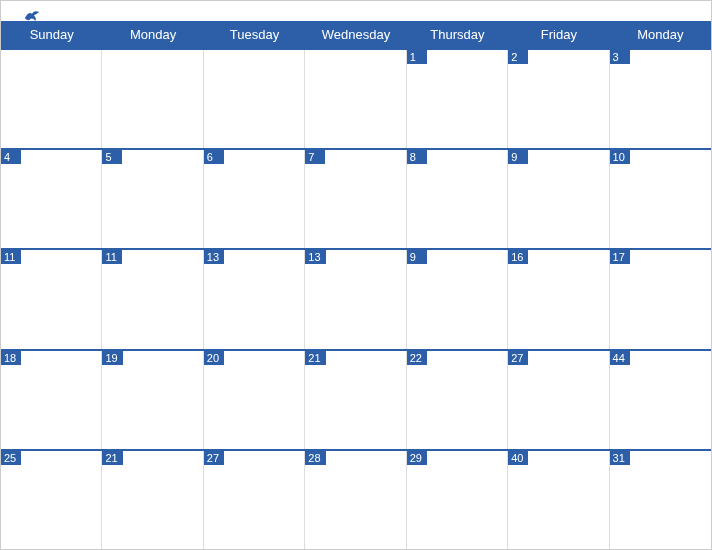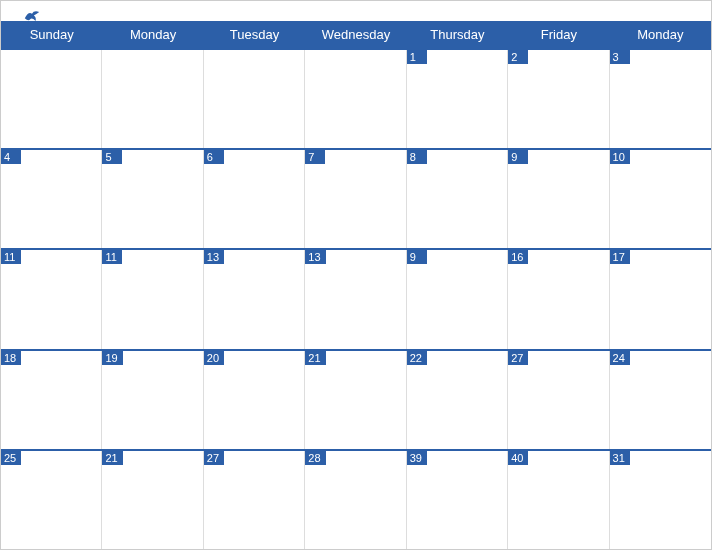--- a/index.html
+++ b/index.html
@@ -216,38 +216,38 @@
         <div class="cell">
           <span class="cell-num">21</span>
         </div>
         <div class="cell">
           <span class="cell-num">22</span>
         </div>
         <div class="cell">
           <span class="cell-num">27</span>
         </div>
         <div class="cell">
-          <span class="cell-num">24</span>
+          <span class="cell-num">44</span>
         </div>
       </div>
       <div class="grid-row">
         <div class="cell">
           <span class="cell-num">25</span>
         </div>
         <div class="cell">
           <span class="cell-num">21</span>
         </div>
         <div class="cell">
           <span class="cell-num">27</span>
         </div>
         <div class="cell">
           <span class="cell-num">28</span>
         </div>
         <div class="cell">
-          <span class="cell-num">39</span>
+          <span class="cell-num">29</span>
         </div>
         <div class="cell">
           <span class="cell-num">40</span>
         </div>
         <div class="cell">
           <span class="cell-num">31</span>
         </div>
       </div>
     </div>
 </div>

